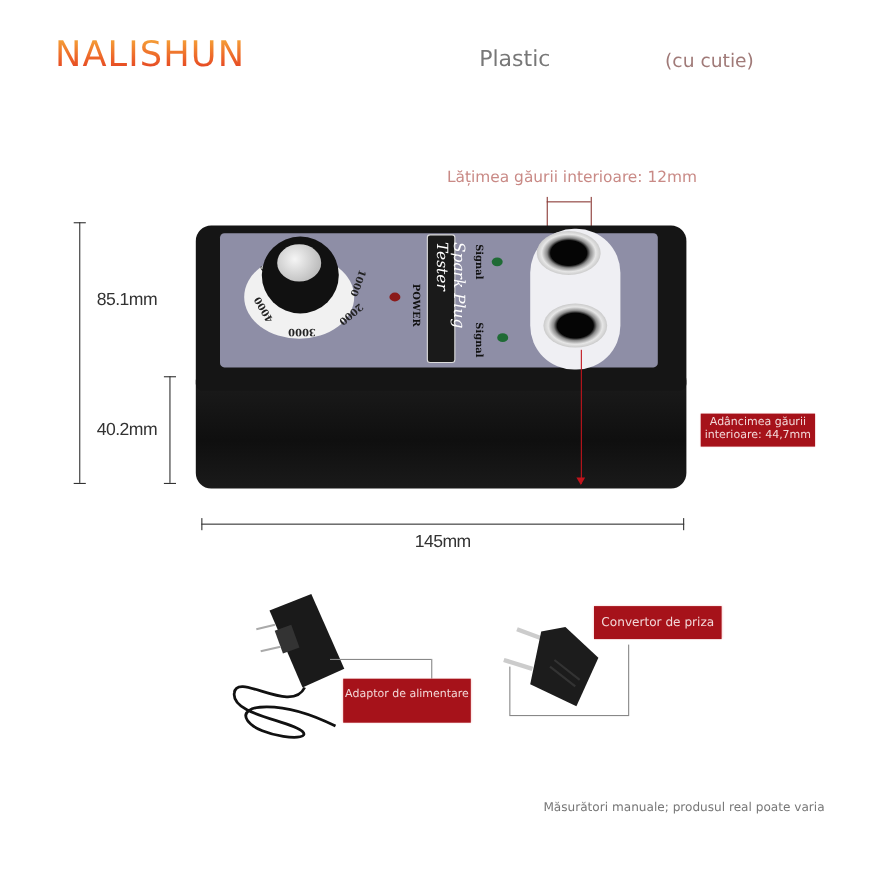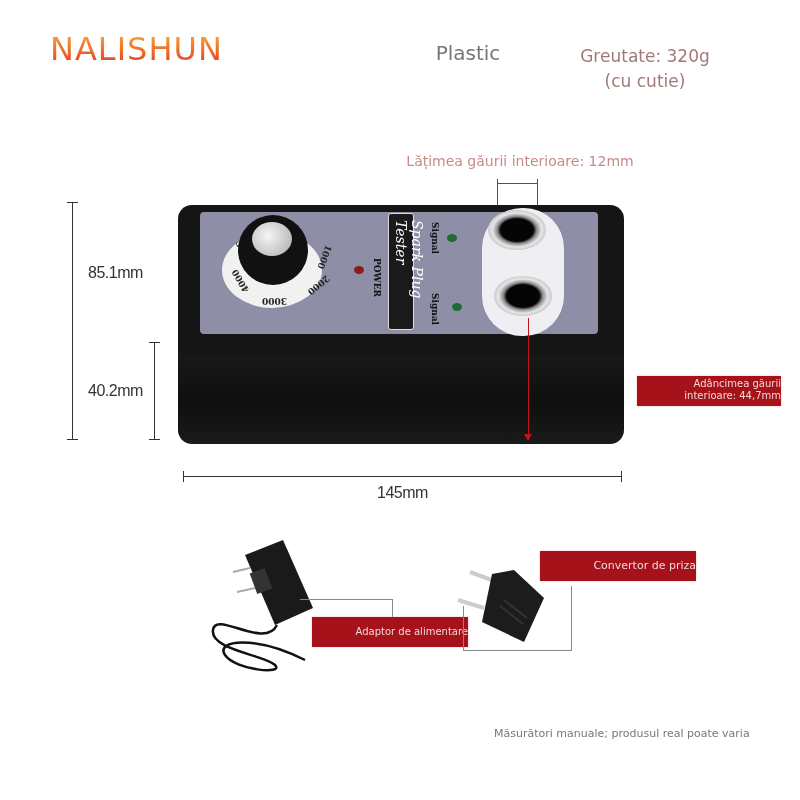--- a/index.html
+++ b/index.html
@@ -5,21 +5,21 @@
   html,body{margin:0;padding:0;}
   body{width:800px;height:800px;background:#ffffff;position:relative;overflow:hidden;font-family:"DejaVu Sans",sans-serif;}
   .abs{position:absolute;}
   .brand{left:50px;top:30px;font-size:32px;letter-spacing:1px;font-family:"DejaVu Sans",sans-serif;
     background:linear-gradient(180deg,#f7b43c 0%,#ee6a2a 55%,#e0341f 100%);-webkit-background-clip:text;background-clip:text;color:transparent;}
   .spec-material{left:408px;top:40px;width:120px;text-align:center;font-size:20px;line-height:27px;color:#777;}
   .spec-weight{left:555px;top:44px;width:180px;text-align:center;font-size:17px;line-height:25px;color:#a07a78;}
   .hole-width-label{left:395px;top:153px;width:250px;text-align:center;font-size:14px;color:#c98a86;}
   .dim-line{background:#333;}
   .dim-text{font-size:16px;color:#333;letter-spacing:-0.5px;font-family:"Liberation Sans",sans-serif;}
-  .red-tag{background:#a6121a;color:#f2d7d7;font-size:10px;line-height:12px;text-align:right;box-shadow:0 0 2px #f4b8b8;padding-left:40px;}
+  .red-tag{background:#a6121a;color:#f2d7d7;font-size:10px;line-height:12px;text-align:center;box-shadow:0 0 2px #f4b8b8;}
   .footnote{left:494px;top:727px;font-size:11px;color:#777;}
   
   .case-body{left:178px;top:336px;width:446px;height:108px;background:linear-gradient(180deg,#1d1d1d,#0f0f0f 60%,#1a1a1a);border-radius:10px 10px 14px 14px;}
   .case-top{left:178px;top:205px;width:446px;height:150px;background:#151515;border-radius:14px 14px 6px 6px;}
   .panel{left:200px;top:212px;width:398px;height:122px;background:#8e8ea6;border-radius:4px;}
   .dial-ring{left:222px;top:232px;width:100px;height:76px;border-radius:50%;background:#f1f1f1;}
   .knob{left:238px;top:215px;width:70px;height:70px;border-radius:50%;background:#111;}
   .knob-cap{left:252px;top:222px;width:40px;height:34px;border-radius:50%;background:radial-gradient(circle at 40% 40%,#f5f5f5,#aaa);}
   .dial-num{font-size:9px;font-weight:bold;color:#222;font-family:"DejaVu Serif",serif;}
   .led{width:10px;height:8px;border-radius:50%;}
@@ -31,21 +31,20 @@
   .red-line{background:#c0141c;}
 </style>
 </head>
 <body>
 
 <div class="abs brand">NALISHUN</div>
 <div class="abs spec-material">
   <div>Plastic</div>
 </div>
 <div class="abs spec-weight">
-  <div>Greutate: 320g</div>
   <div>(cu cutie)</div>
 </div>
 
 <div class="abs hole-width-label">Lățimea găurii interioare: 12mm</div>
 <div class="abs" style="left:497px;top:183px;width:40px;height:1px;background:#8b3a36;"></div>
 <div class="abs" style="left:497px;top:179px;width:1px;height:48px;background:#8b3a36;"></div>
 <div class="abs" style="left:537px;top:179px;width:1px;height:48px;background:#8b3a36;"></div>
 
 <div class="abs case-body"></div>
 <div class="abs case-top"></div>
@@ -99,21 +98,21 @@
   <svg width="115" height="145" viewBox="0 0 115 145">
     <path d="M40 25 L78 10 L108 78 L70 95 Z" fill="#1a1a1a"></path>
     <rect x="48" y="40" width="16" height="22" fill="#333" transform="rotate(-20 56 51)"></rect>
     <line x1="28" y1="42" x2="45" y2="38" stroke="#aaa" stroke-width="2"></line>
     <line x1="32" y1="62" x2="50" y2="58" stroke="#aaa" stroke-width="2"></line>
     <path d="M72 95 C60 120 10 80 8 100 C5 120 60 125 70 135 C80 145 30 140 20 125 C10 110 50 105 100 130" fill="none" stroke="#111" stroke-width="2.5"></path>
   </svg>
 </div>
 <div class="abs" style="left:300px;top:599px;width:92px;height:1px;background:#888;"></div>
 <div class="abs" style="left:392px;top:599px;width:1px;height:18px;background:#888;"></div>
-<div class="abs red-tag" style="left:312px;top:617px;width:116px;height:30px;line-height:30px;font-size:10px;">Adaptor de alimentare</div>
+<div class="abs red-tag" style="left:312px;top:617px;width:116px;height:40px;line-height:30px;font-size:10px;">Adaptor de alimentare</div>
 
 <div class="abs" style="left:452px;top:560px;width:100px;height:90px;">
   <svg width="100" height="90" viewBox="0 0 100 90">
     <line x1="18" y1="12" x2="45" y2="22" stroke="#ccc" stroke-width="4"></line>
     <line x1="6" y1="40" x2="32" y2="48" stroke="#ccc" stroke-width="4"></line>
     <path d="M40 14 L62 10 L92 38 L72 82 L30 62 Z" fill="#1c1c1c"></path>
     <line x1="52" y1="40" x2="75" y2="58" stroke="#333" stroke-width="2"></line>
     <line x1="48" y1="46" x2="71" y2="64" stroke="#333" stroke-width="2"></line>
   </svg>
 </div>

